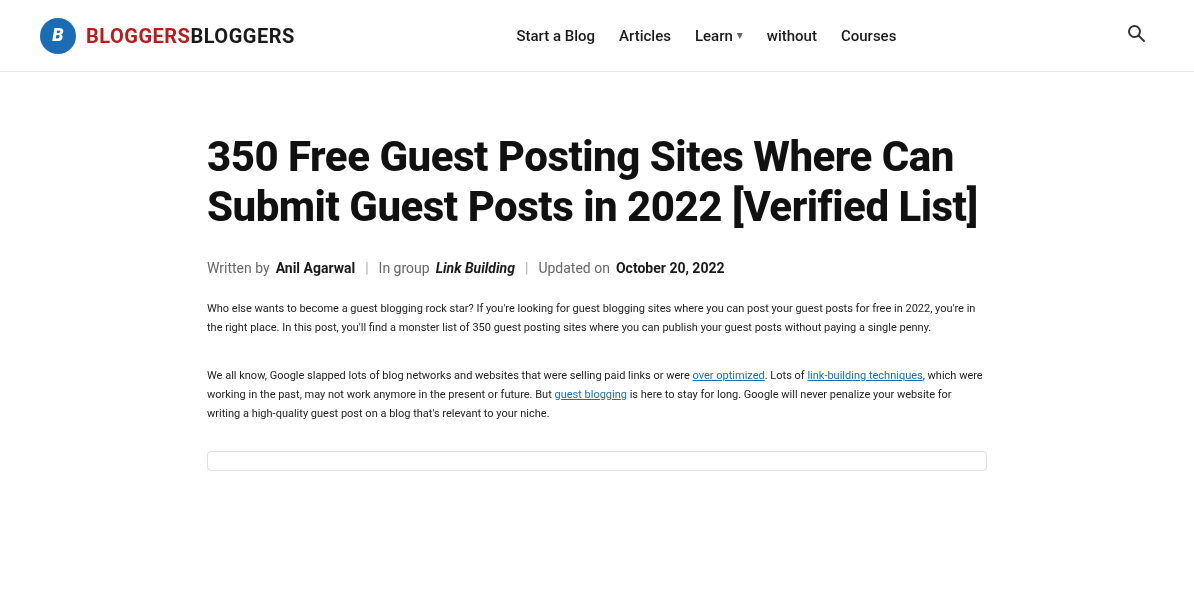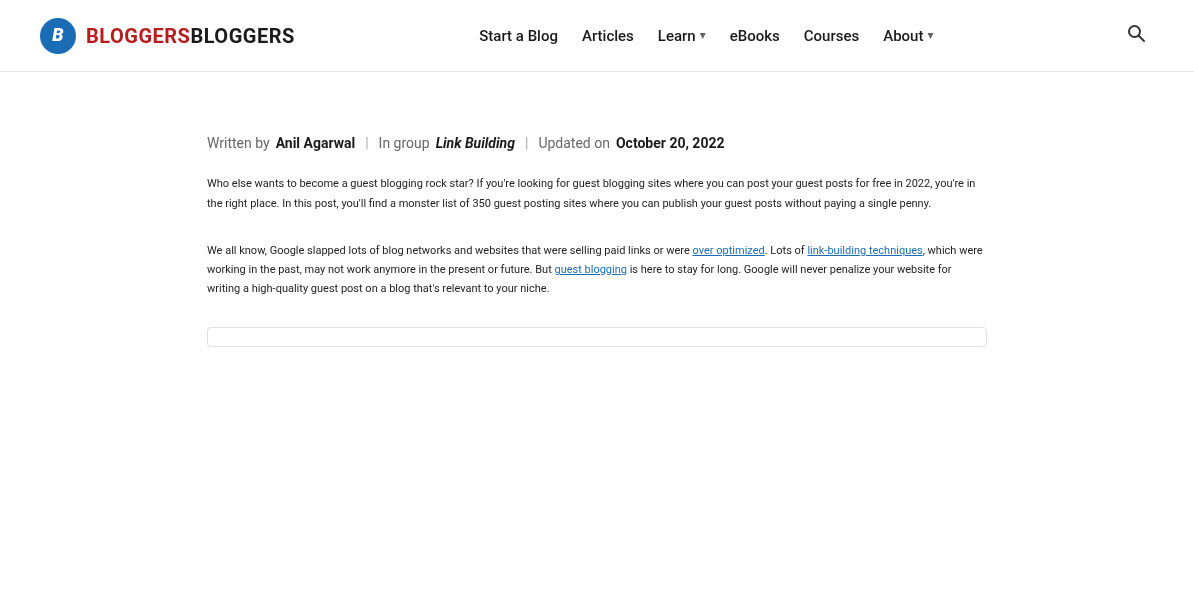--- a/index.html
+++ b/index.html
@@ -181,40 +181,38 @@
     <li>
       <a href="#">Start a Blog</a>
     </li>
     <li>
       <a href="#">Articles</a>
     </li>
     <li>
       <a href="#" class="has-dropdown">Learn</a>
     </li>
     <li>
-      <a href="#">eBooks</a>
+      <a href="#">without</a>
     </li>
     <li>
       <a href="#">Courses</a>
-    </li>
-    <li>
-      <a href="#" class="has-dropdown">About</a>
     </li>
   </ul>
 
   <button class="nav-search" aria-label="Search">
     <svg width="20" height="20" viewBox="0 0 20 20" fill="none" xmlns="http://www.w3.org/2000/svg">
       <circle cx="8.5" cy="8.5" r="5.5" stroke="#333" stroke-width="2"></circle>
       <line x1="12.5" y1="12.5" x2="18" y2="18" stroke="#333" stroke-width="2" stroke-linecap="round"></line>
     </svg>
   </button>
 </nav>
 
 <main>
   <div class="content-wrapper">
+    <h1 class="article-title">350 Free Guest Posting Sites Where Can Submit Guest Posts in 2022 [Verified List]</h1>
 
     <div class="article-meta">
       <span>Written by</span>
       <span class="author-name">Anil Agarwal</span>
       <span class="separator">|</span>
       <span>In group</span>
       <a href="#" class="group-link">Link Building</a>
       <span class="separator">|</span>
       <span>Updated on</span>
       <span class="updated-date">October 20, 2022</span>

